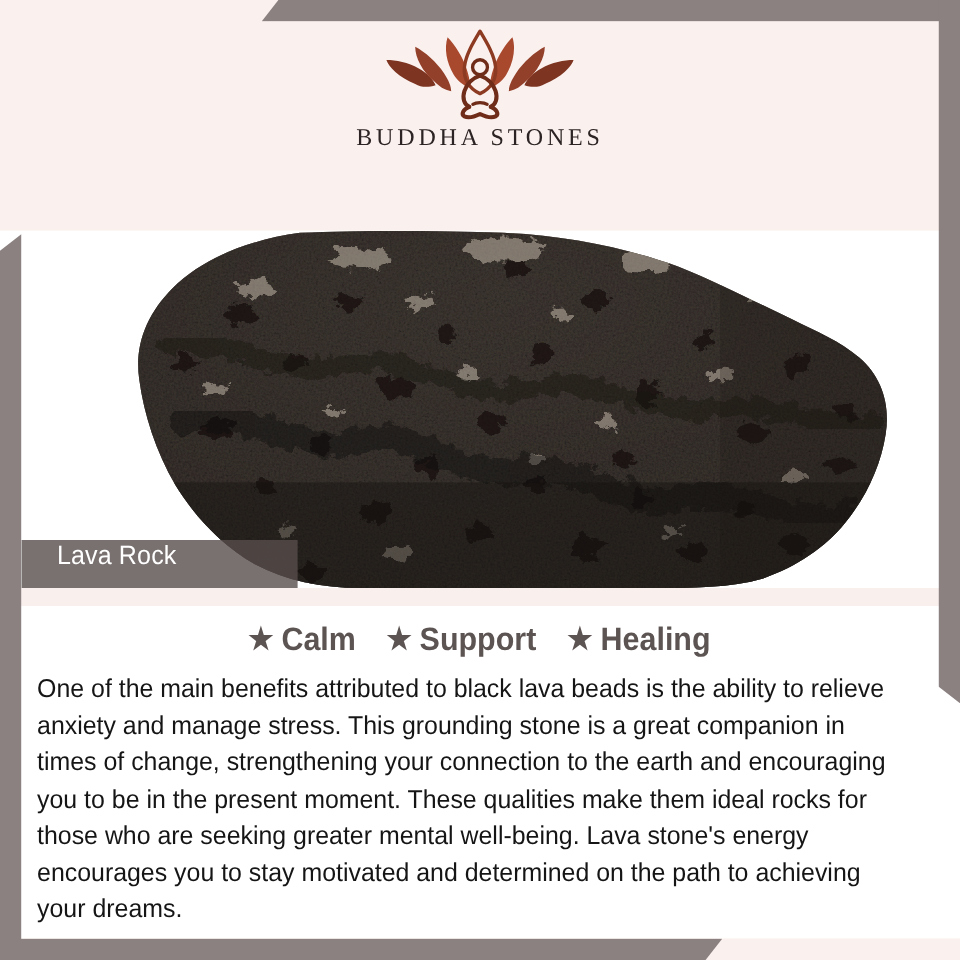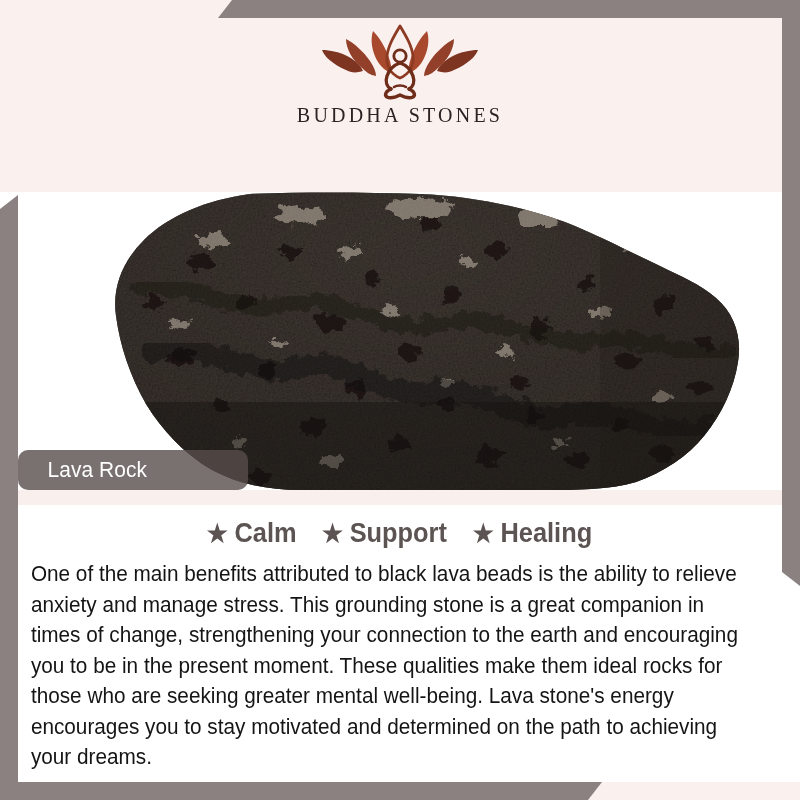--- a/index.html
+++ b/index.html
@@ -111,23 +111,22 @@
 
   
   #caption-band {
     position: absolute;
     top: 450px;
     left: 18px;
     width: 230px;
     height: 40px;
     background: rgba(88,78,76,0.80);
     display: flex;
-    align-items: center;
+    align-items: flex-start;
     z-index: 30;
-    border-radius: 10px;
   }
   #caption-text {
     padding-left: 31px;
     color: #ffffff;
     font-size: 22px;
     font-family: "Liberation Sans Narrow", "Liberation Sans", sans-serif;
     letter-spacing: 0.1px;
     transform: scaleX(0.95);
     transform-origin: left center;
   }

